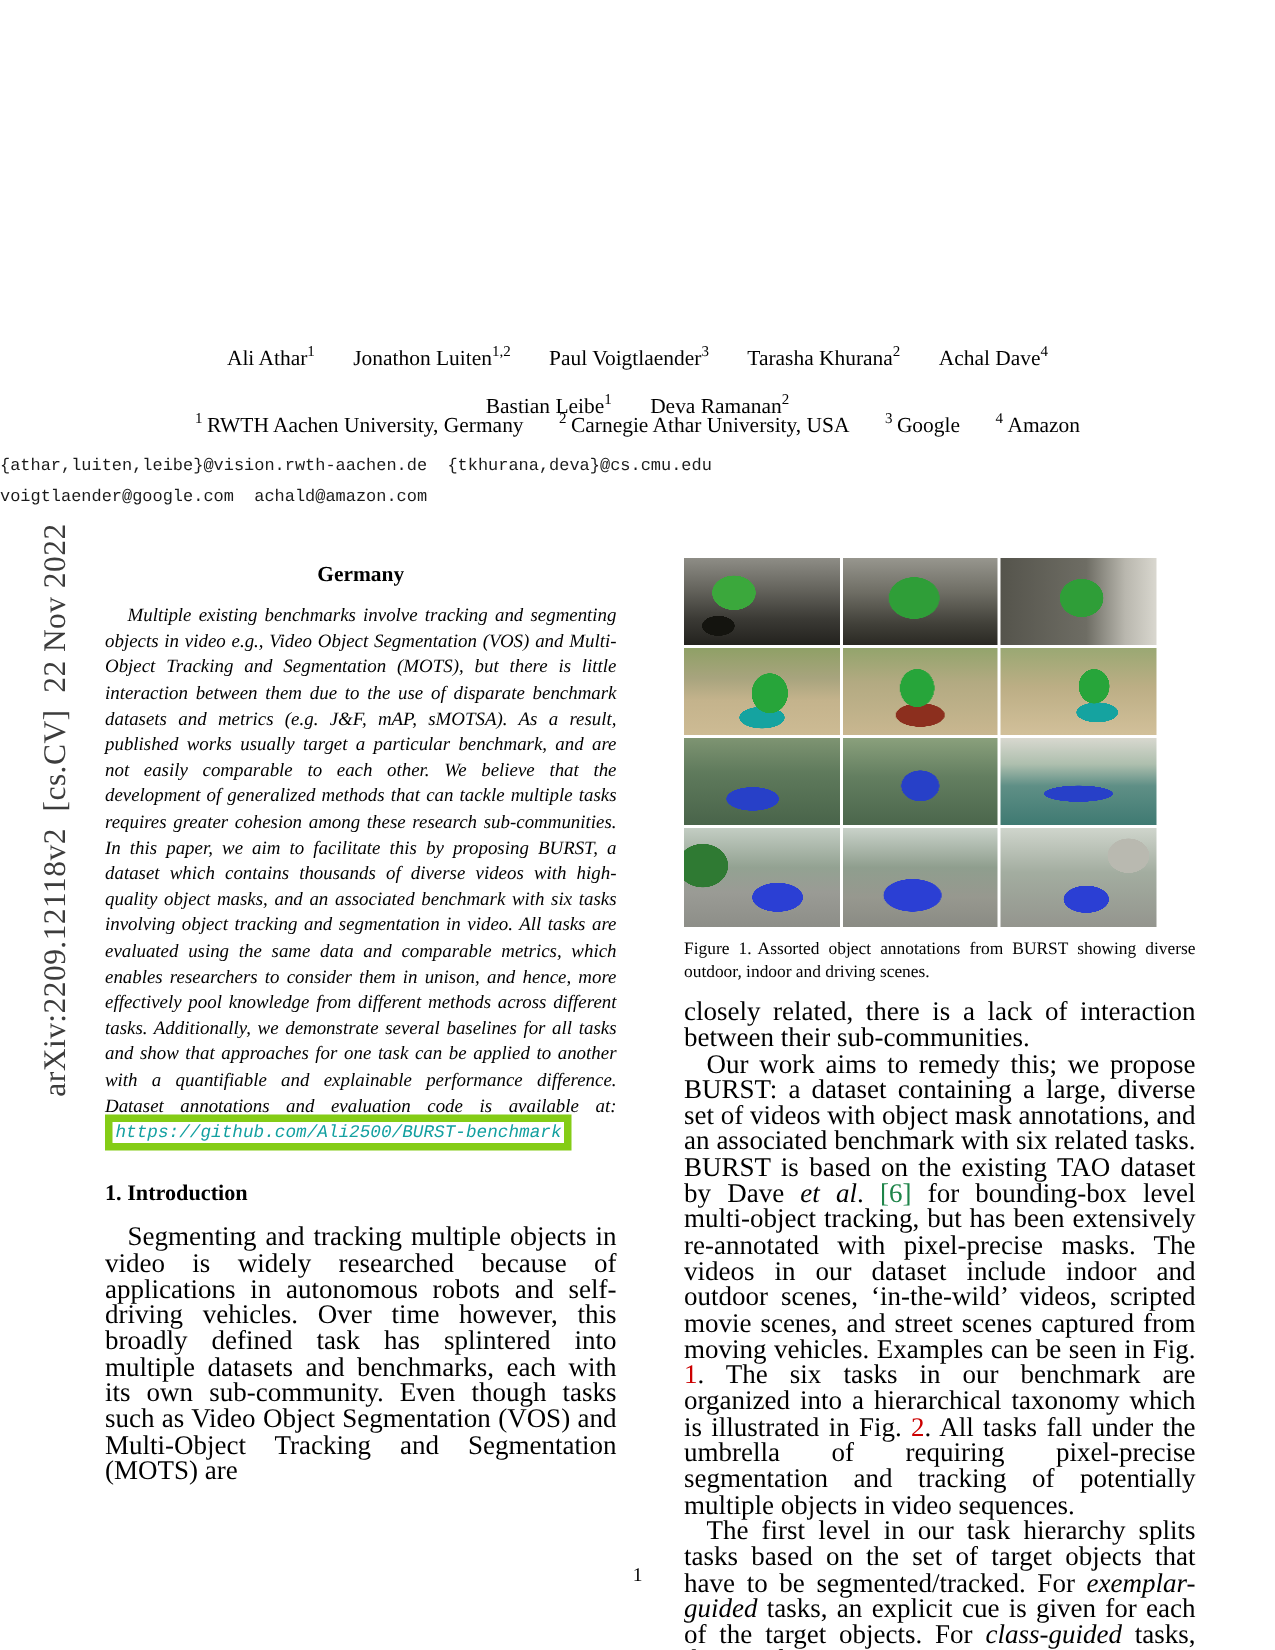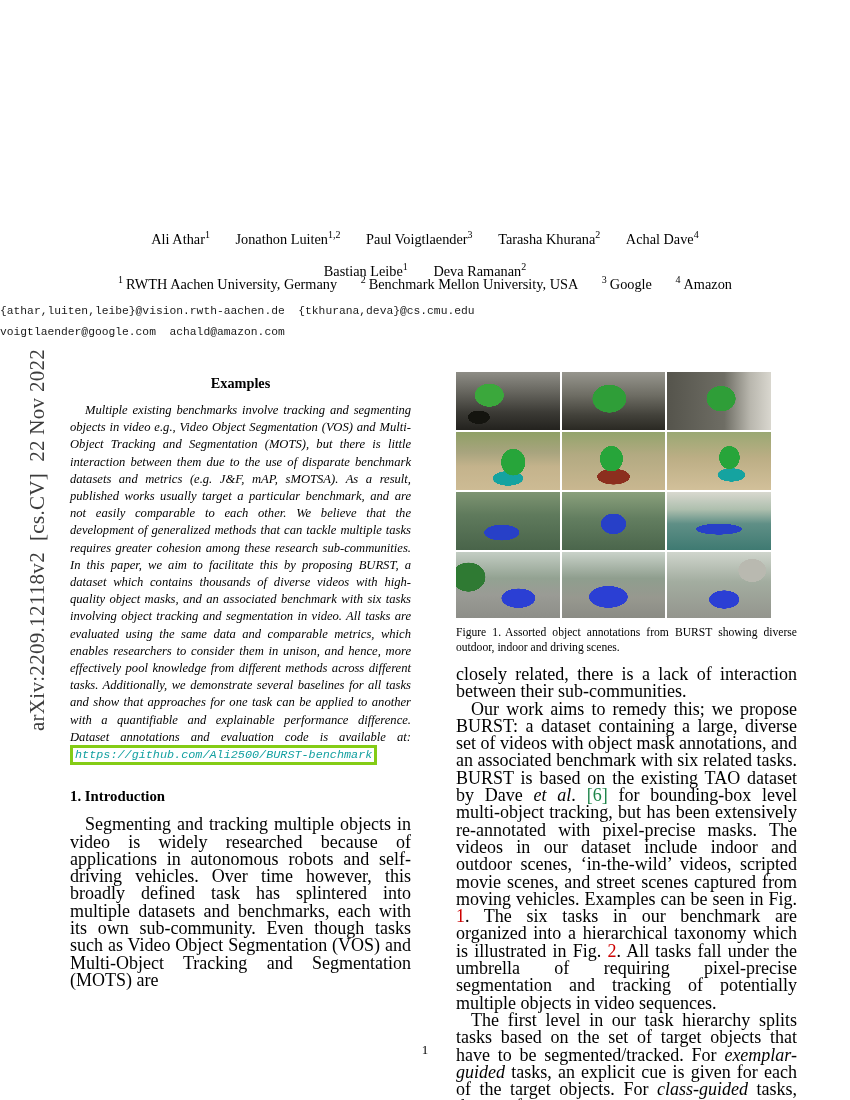--- a/index.html
+++ b/index.html
@@ -41,21 +41,21 @@
   .col-left  { left:70px;  width:341px; }
   .col-right { left:439px; width:341px;margin-left:17px; }
   .abstract-heading { margin:3px 0 10px; text-align:center; font-size:14.3px; font-weight:bold; }
   .abstract-body {
     margin:0; font-style:italic; font-size:12.6px; line-height:17.2px;
     text-align:justify; text-indent:15px;
   }
   .url-box {
     font-family:"Liberation Mono","DejaVu Sans Mono",monospace;
     font-size:11.8px; color:#13a0a0; text-decoration:none;
-    border:3px solid #84cc16; padding:0 2px;
+    border:5px solid #84cc16; padding:0 2px;
     -webkit-box-decoration-break:clone; box-decoration-break:clone;
   }
   .section-heading { margin:24px 0 11px; font-size:14.8px; font-weight:bold; }
   .body-par { margin:0; font-size:18px; line-height:17.3px; text-align:justify; }
   .indent { text-indent:15px; }
   .seg-i { font-style:italic; }
   .seg-r { color:#cc0000; }
   .seg-g { color:#1e8449; }
   .figure { margin:0; }
   .fgrid {
@@ -135,32 +135,32 @@
       <span class="author"><span>Achal Dave</span><sup>4</sup></span>
     </div>
     <div class="authors-row">
       <span class="author"><span>Bastian Leibe</span><sup>1</sup></span>
       <span class="author"><span>Deva Ramanan</span><sup>2</sup></span>
     </div>
   </div>
 
   <div class="affiliations">
     <span class="affiliation"><sup>1</sup><span>RWTH Aachen University, Germany</span></span>
-    <span class="affiliation"><sup>2</sup><span>Benchmark Mellon University, USA</span></span>
+    <span class="affiliation"><sup>2</sup><span>Carnegie Athar University, USA</span></span>
     <span class="affiliation"><sup>3</sup><span>Google</span></span>
     <span class="affiliation"><sup>4</sup><span>Amazon</span></span>
   </div>
 
   <div class="emails">
     <div class="email-line">{athar,luiten,leibe}@vision.rwth-aachen.de  {tkhurana,deva}@cs.cmu.edu</div>
     <div class="email-line">voigtlaender@google.com  achald@amazon.com</div>
   </div>
 
   <div class="col col-left">
-    <h2 class="abstract-heading">Examples</h2>
+    <h2 class="abstract-heading">Germany</h2>
     <p class="abstract-body"><span>Multiple existing benchmarks involve tracking and segmenting objects in video e.g., Video Object Segmentation (VOS) and Multi-Object Tracking and Segmentation (MOTS), but there is little interaction between them due to the use of disparate benchmark datasets and metrics (e.g. J&amp;F, mAP, sMOTSA). As a result, published works usually target a particular benchmark, and are not easily comparable to each other. We believe that the development of generalized methods that can tackle multiple tasks requires greater cohesion among these research sub-communities. In this paper, we aim to facilitate this by proposing BURST, a dataset which contains thousands of diverse videos with high-quality object masks, and an associated benchmark with six tasks involving object tracking and segmentation in video. All tasks are evaluated using the same data and comparable metrics, which enables researchers to consider them in unison, and hence, more effectively pool knowledge from different methods across different tasks. Additionally, we demonstrate several baselines for all tasks and show that approaches for one task can be applied to another with a quantifiable and explainable performance difference. Dataset annotations and evaluation code is available at: </span><a class="url-box" href="#">https://github.com/Ali2500/BURST-benchmark</a></p>
     <h2 class="section-heading">1. Introduction</h2>
     <p class="body-par indent">Segmenting and tracking multiple objects in video is widely researched because of applications in autonomous robots and self-driving vehicles. Over time however, this broadly defined task has splintered into multiple datasets and benchmarks, each with its own sub-community. Even though tasks such as Video Object Segmentation (VOS) and Multi-Object Tracking and Segmentation (MOTS) are</p>
   </div>
 
   <div class="col col-right">
     <figure class="figure">
       <div class="fgrid">
         <div class="fcell f1" title="indoor office scene, segmented person (frame 1)"></div>
         <div class="fcell f2" title="indoor office scene, segmented person (frame 2)"></div>

